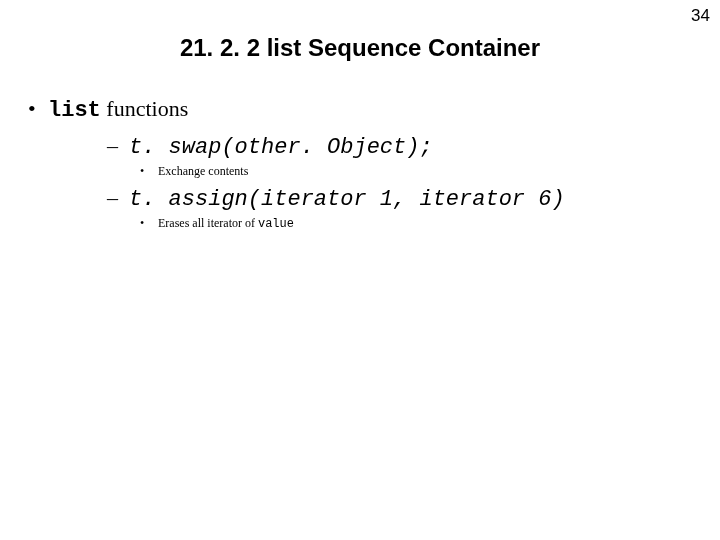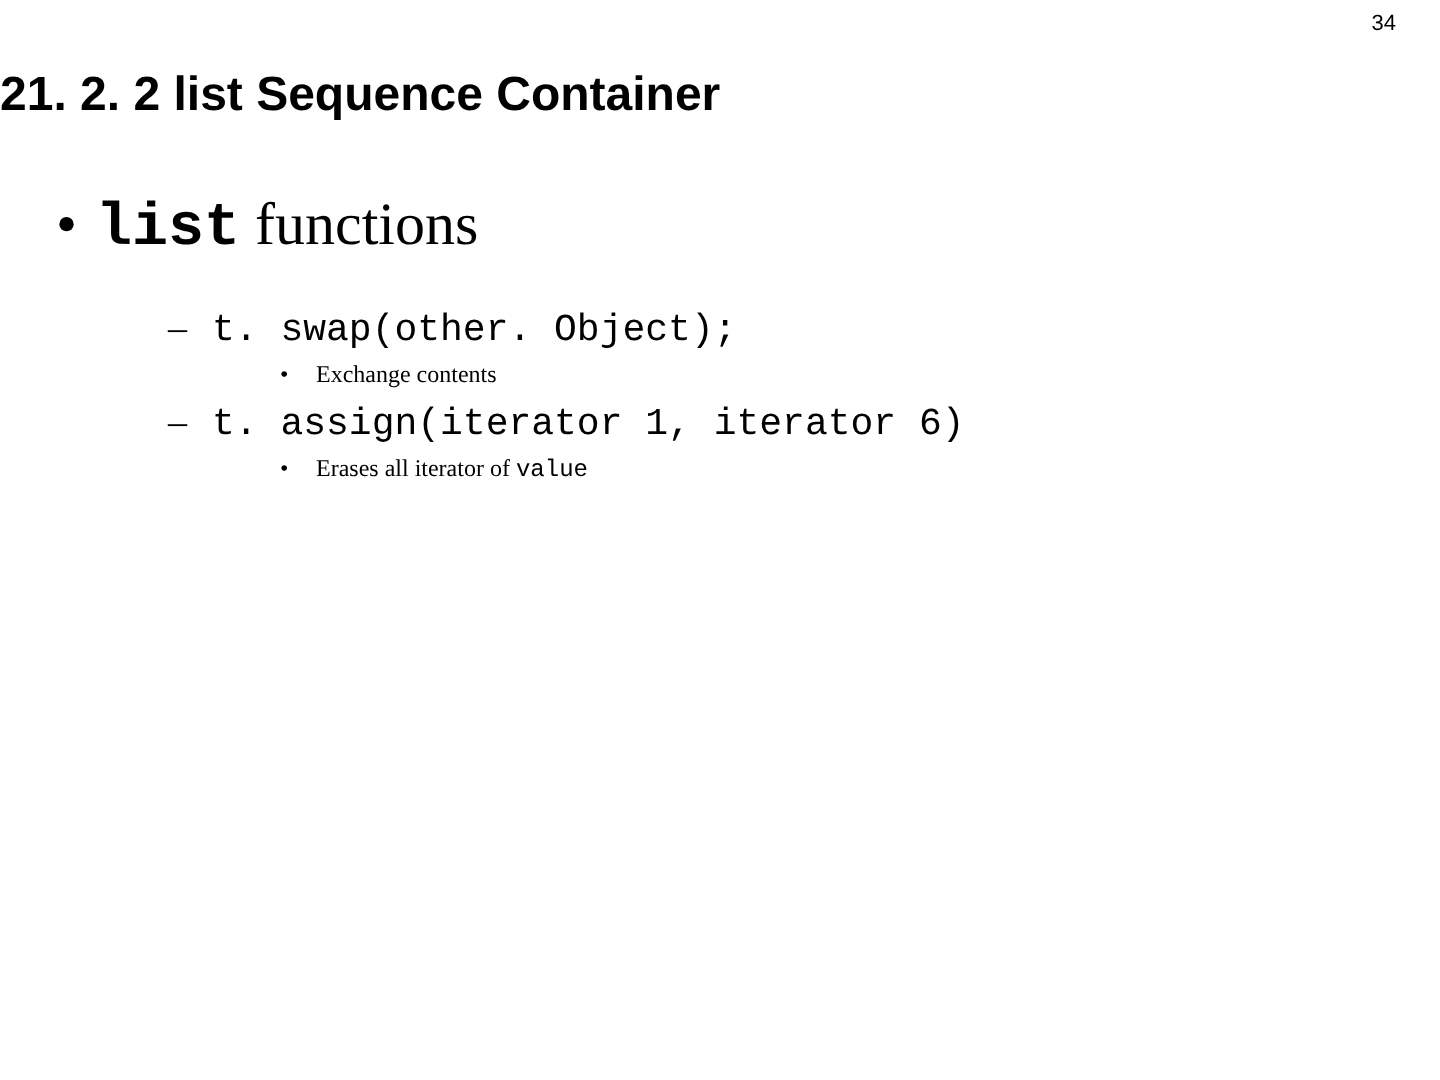--- a/index.html
+++ b/index.html
@@ -7,54 +7,55 @@
       width: 720px;
       height: 540px;
       background: #ffffff;
       font-family: Georgia, 'Times New Roman', serif;
       position: relative;
       overflow: hidden;
     }
     .page-number {
       position: absolute;
       top: 6px;
-      right: 22px;
-      font-size: 11px;
+      right: 10px;
+      font-size: 17px;
       color: #000;
       font-family: Arial, sans-serif;
     }
     .title {
-      text-align: left;
+      text-align: center;
       font-family: Arial, Helvetica, sans-serif;
       font-weight: bold;
       font-size: 24px;
       color: #000;
       margin-top: 34px;
     }
     .content {
       margin-top: 34px;
       padding-left: 28px;
     }
     .bullet-l1 {
-      font-size: 30px;
-      margin-bottom: 22px;
+      font-size: 22px;
+      margin-bottom: 10px;
     }
     .bullet-l1 .dot {
       display: inline-block;
       width: 20px;
     }
     .bullet-l1 .mono {
       font-family: 'Courier New', Courier, monospace;
       font-weight: bold;
     }
     .bullet-l2 {
-      font-size: 19px;
-      margin-left: 56px;
+      font-size: 22px;
+      margin-left: 79px;
       margin-top: 6px;
       margin-bottom: 2px;
+      font-style: italic;
     }
     .bullet-l2 .dash {
       display: inline-block;
       width: 22px;
     }
     .bullet-l2 .mono {
       font-family: 'Courier New', Courier, monospace;
     }
     .bullet-l3 {
       font-size: 12px;

